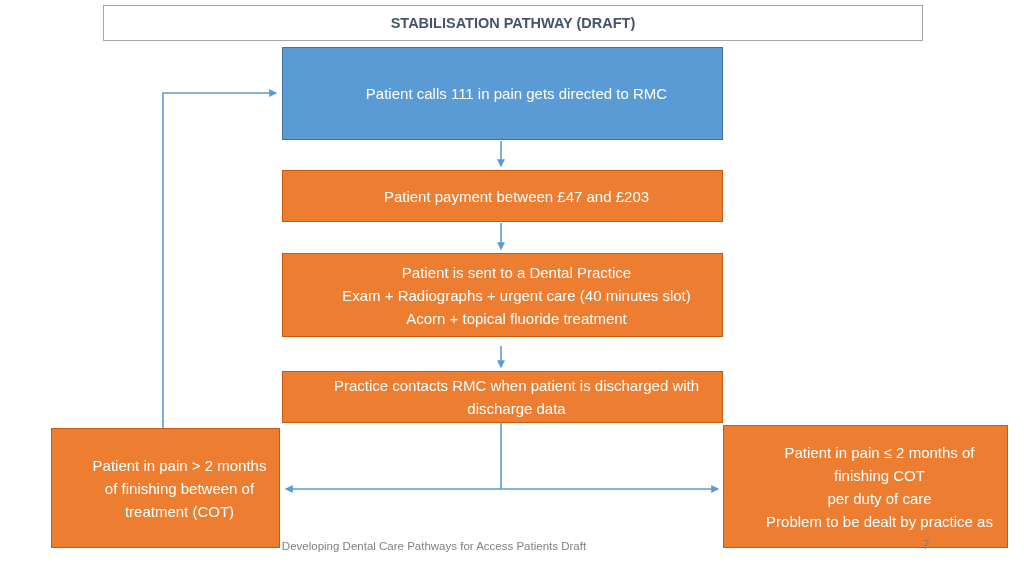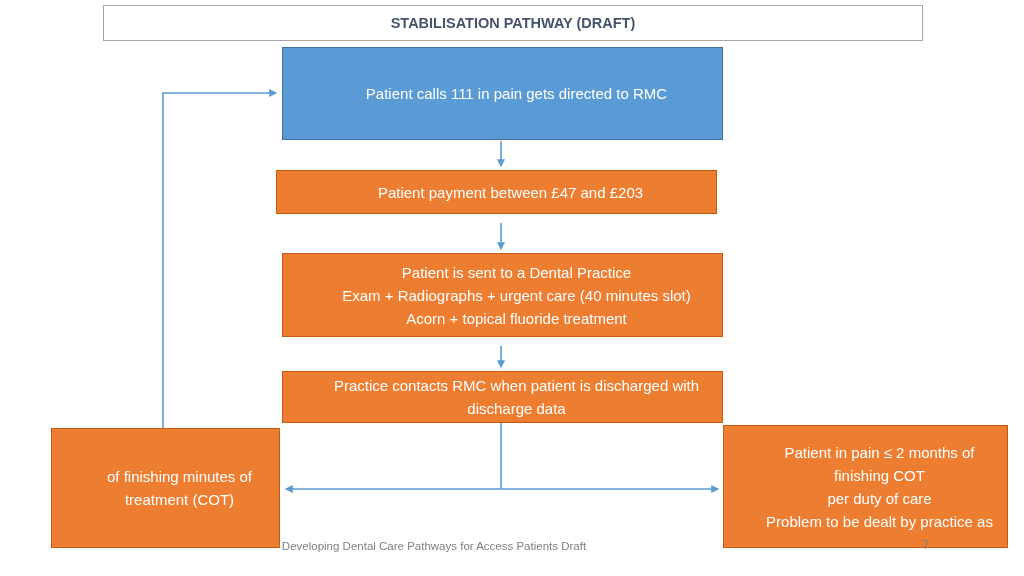--- a/index.html
+++ b/index.html
@@ -31,21 +31,21 @@
 
   .node{
     position:absolute;display:flex;flex-direction:column;
     align-items:center;justify-content:center;
     color:#ffffff;font-size:15px;line-height:23px;text-align:center;padding-left:28px;
   }
   .node.blue{background:var(--blue-fill);border:1.6px solid var(--blue-border);}
   .node.orange{background:var(--orange-fill);border:1.4px solid var(--orange-border);}
 
   .node-call111 {left:282px;top:47px;width:441px;height:93px;}
-  .node-payment {left:276px;top:170px;width:441px;height:44px;justify-content:center;}
+  .node-payment {left:282px;top:170px;width:441px;height:52px;justify-content:center;}
   .node-practice{left:282px;top:253px;width:441px;height:84px;}
   .node-discharge{left:282px;top:371px;width:441px;height:52px;}
   .node-pain-gt2{left:51px;top:428px;width:229px;height:120px;}
   .node-pain-le2{left:723px;top:425px;width:285px;height:123px;}
 
   .footer-text{
     position:absolute;left:0;top:540px;width:868px;text-align:center;
     color:var(--footer-text);font-size:11.5px;
   }
   .page-number{
@@ -89,21 +89,22 @@
     <div>Exam + Radiographs + urgent care (40 minutes slot)</div>
     <div>Acorn + topical fluoride treatment</div>
   </div>
 
   <div class="node orange node-discharge">
     <div>Practice contacts RMC when patient is discharged with</div>
     <div>discharge data</div>
   </div>
 
   <div class="node orange node-pain-gt2">
-    <div>of finishing minutes of</div>
+    <div>Patient in pain &gt; 2 months</div>
+    <div>of finishing between of</div>
     <div>treatment (COT)</div>
   </div>
 
   <div class="node orange node-pain-le2">
     <div>Patient in pain ≤ 2 months of</div>
     <div>finishing COT</div>
     <div>per duty of care</div>
     <div>Problem to be dealt by practice as</div>
   </div>
 

